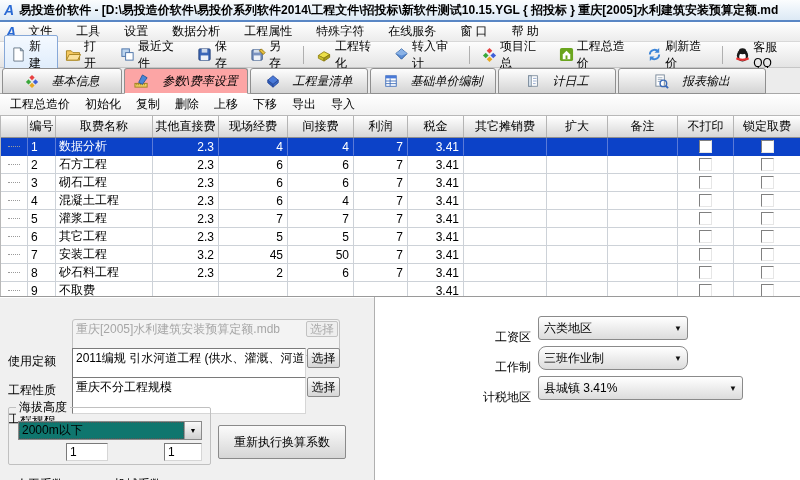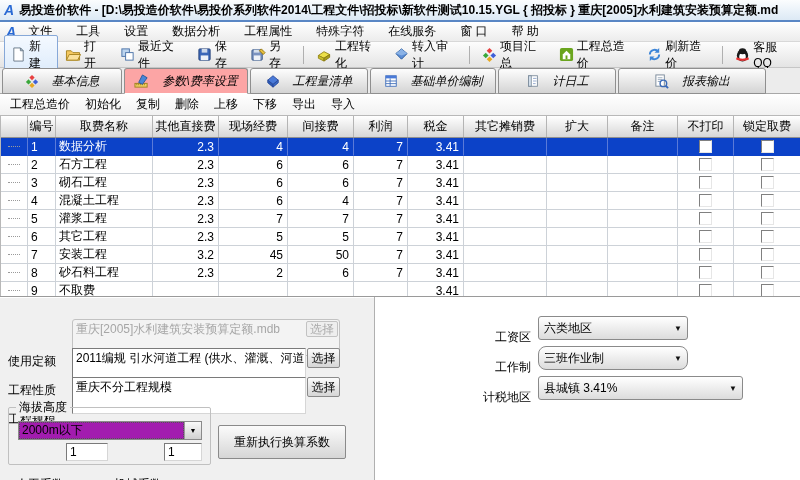--- a/index.html
+++ b/index.html
@@ -78,21 +78,21 @@
     border:1px solid; border-color:#7a7a7a #d6d6d6 #d6d6d6 #7a7a7a;
     padding:0 3px; overflow:hidden; white-space:nowrap; }
   .finput.disabled { background:#f3f3f3; color:#a6a6a6; border:1px solid #c2c2c2; border-radius:3px; }
   .btn { position:absolute; height:20px; display:flex; align-items:center; justify-content:center;
     background:linear-gradient(#fbfbfb,#d6d6d6); border:1px solid #8a8a8a; border-radius:2px; }
   .btn.disabled { color:#aaaaaa; border-color:#c2c2c2; background:#eeeeee; }
 
   .groupbox { position:absolute; left:8px; top:110px; width:203px; height:58px;
     border:1px solid #c0c0c0; border-radius:2px; }
   .grouplegend { position:absolute; left:16px; top:102px; background:#f0f0f0; padding:0 3px; }
-  .combo-alt { position:absolute; left:18px; top:124px; width:184px; height:19px; background:#a21caf;
+  .combo-alt { position:absolute; left:18px; top:124px; width:184px; height:19px; background:#0f766e;
     border:1px solid #8a8a8a; display:flex; align-items:center; }
   .combo-alt .combo-text { flex:1; height:15px; line-height:15px; margin:1px; padding:0 2px;
     outline:1px dotted #555; overflow:hidden; white-space:nowrap; }
   .combo-arrow-btn { width:17px; height:17px; margin-right:0; flex:none;
     background:linear-gradient(#fafafa,#d0d0d0); border-left:1px solid #9a9a9a;
     display:flex; align-items:center; justify-content:center; font-size:7px; }
   .coeff-input { position:absolute; height:18px; background:#fff; border:1px solid;
     border-color:#7a7a7a #d6d6d6 #d6d6d6 #7a7a7a; padding:0 3px; line-height:16px; }
 
   .ddown { position:absolute; height:20px; border:1px solid #8a8a8a; border-radius:3px;

